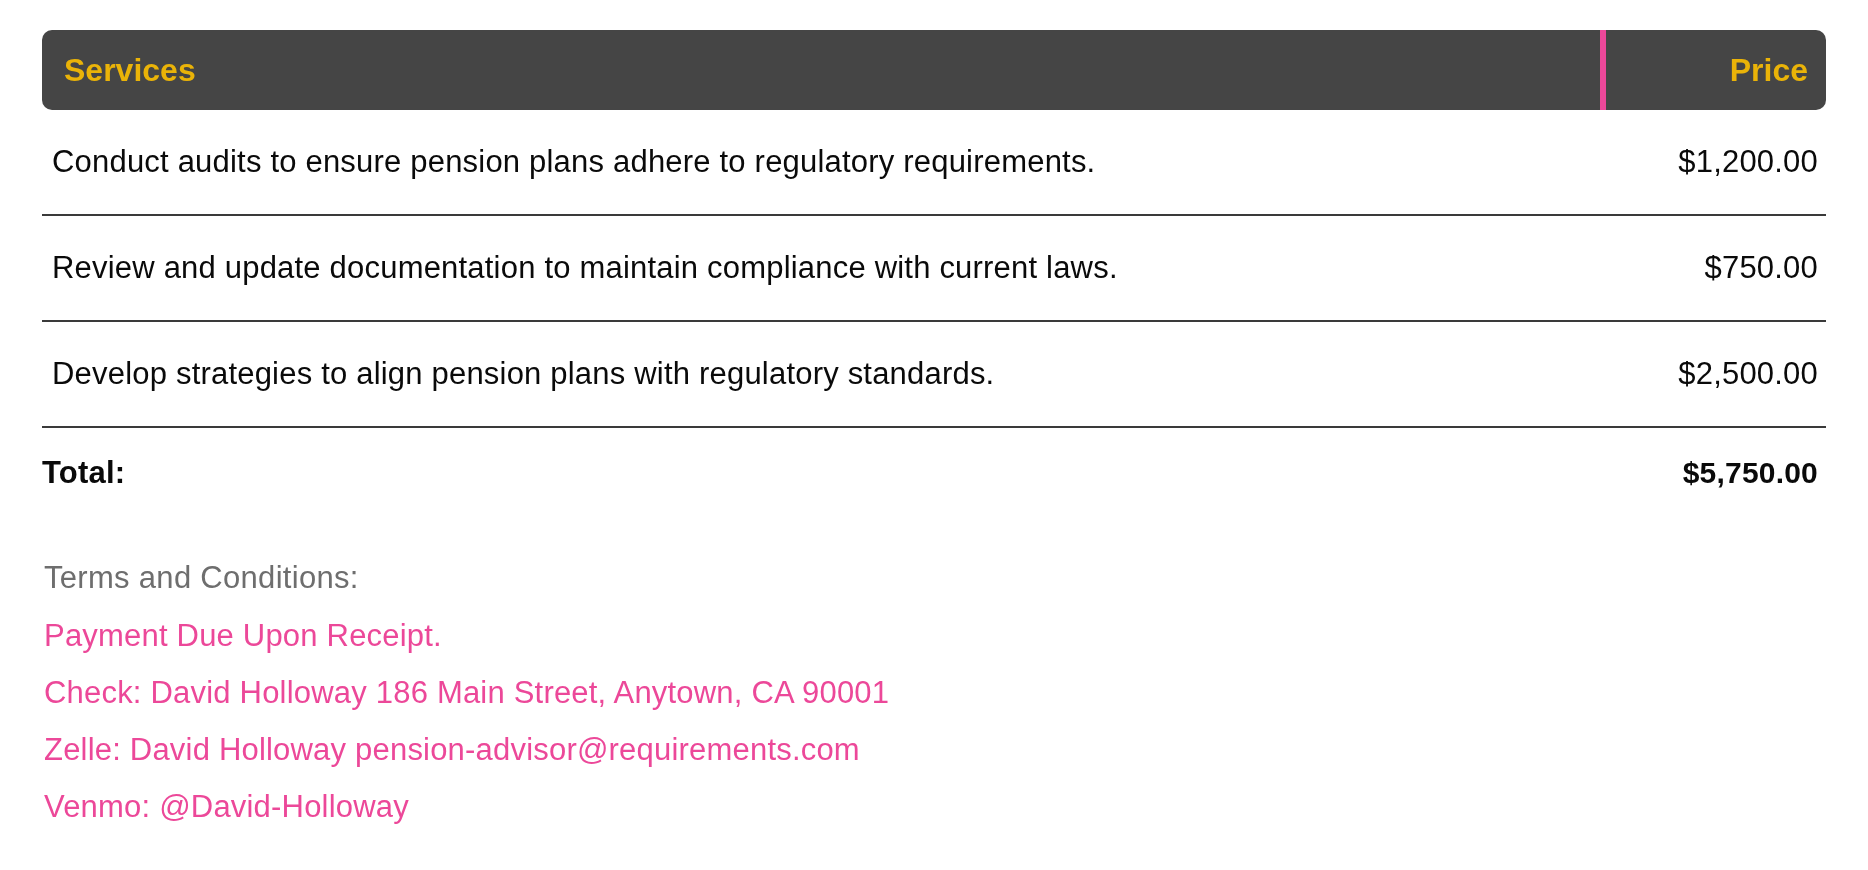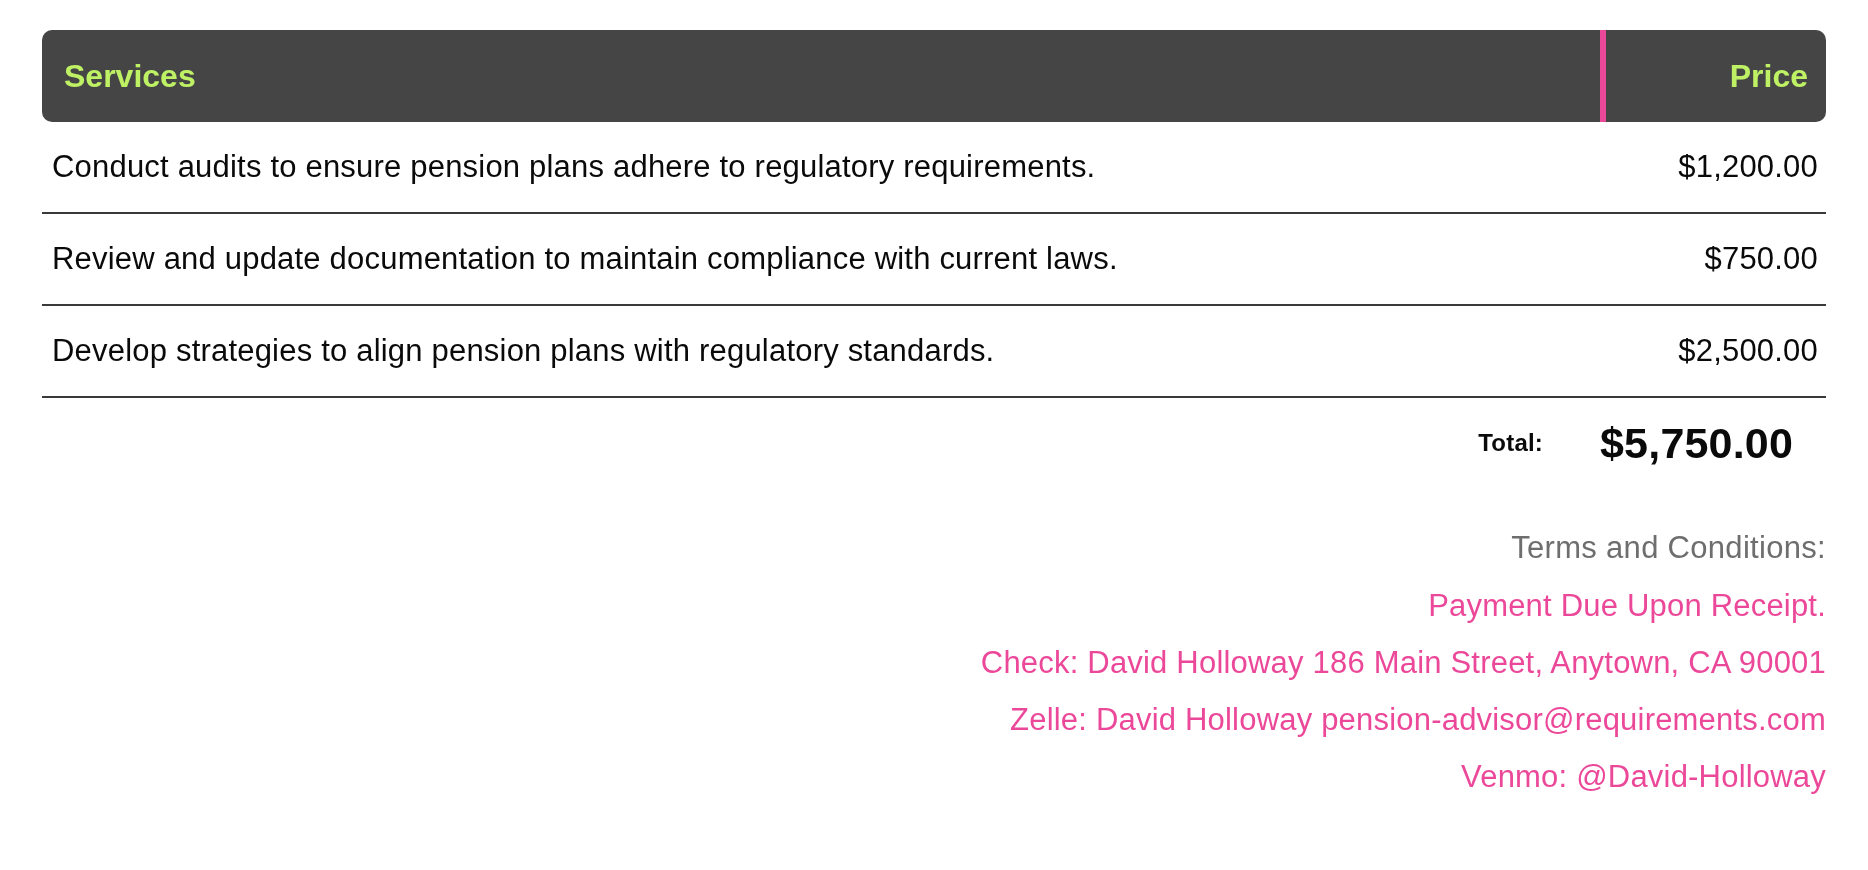--- a/index.html
+++ b/index.html
@@ -18,41 +18,41 @@
     width: 100%;
     border-collapse: separate;
     border-spacing: 0;
     table-layout: fixed;
   }
   col.col-service { width: auto; }
   col.col-price  { width: 226px; }
 
   thead th {
     background: #454545;
-    color: #bef264;
+    color: #eab308;
     font-size: 32px;
     font-weight: bold;
-    height: 92px;
+    height: 80px;
     vertical-align: middle;
   }
   thead th.th-services {
     text-align: left;
     padding-left: 22px;
     border-radius: 10px 0 0 10px;
   }
   thead th.th-price {
     text-align: right;
     padding-right: 18px;
     border-left: 6px solid #ec4899;
     border-radius: 0 10px 10px 0;
   }
 
   tbody td {
     font-size: 31px;
-    height: 92px;
+    height: 106px;
     vertical-align: middle;
     border-bottom: 2px solid #3a3a3a;
     letter-spacing: 0.2px;
   }
   td.svc {
     text-align: left;
     padding-left: 10px;
     padding-right: 20px;
   }
   td.price {
@@ -60,35 +60,35 @@
     padding-right: 8px;
     white-space: nowrap;
   }
 
   tr.total-row td {
     border-bottom: none;
     font-weight: bold;
     height: 90px;
   }
   td.total-label {
-    text-align: right;
+    text-align: left;
     padding-right: 57px;
-    font-size: 24px;
+    font-size: 31px;
   }
   td.total-value {
+    text-align: right;
     padding-right: 8px;
-    font-size: 43px;
+    font-size: 30px;
     white-space: nowrap;
     margin-top: 20px;
   }
 
   .terms {
     margin-top: 42px;
     padding-left: 2px;
-    text-align: right;
   }
   .terms-heading {
     color: #6e6e6e;
     font-size: 31px;
     margin-bottom: 22px;
     letter-spacing: 0.3px;
   }
   .terms-line {
     font-size: 31px;
     color: #ec4899;

